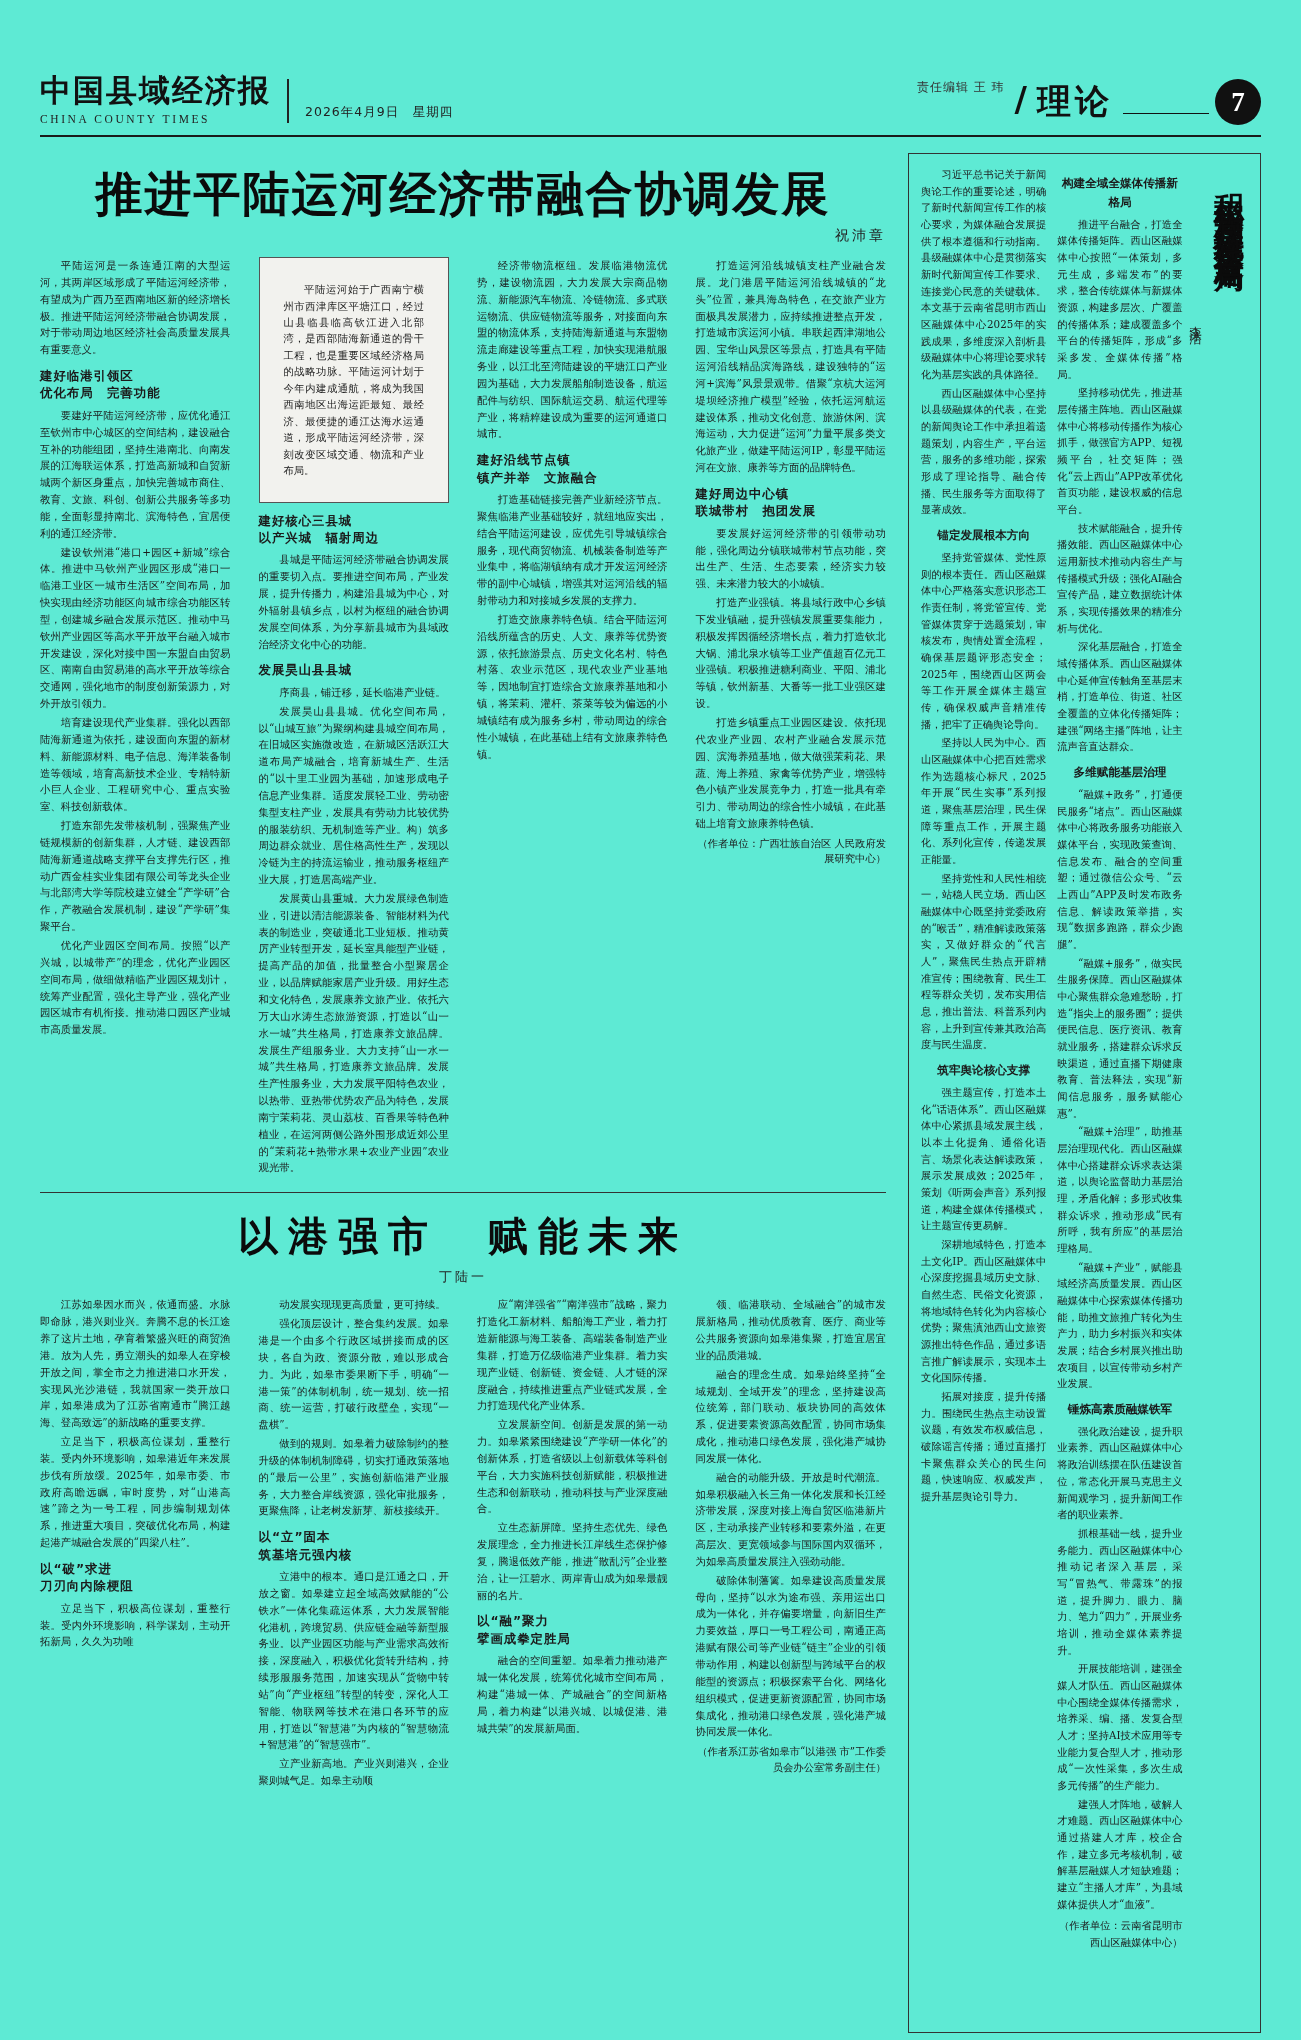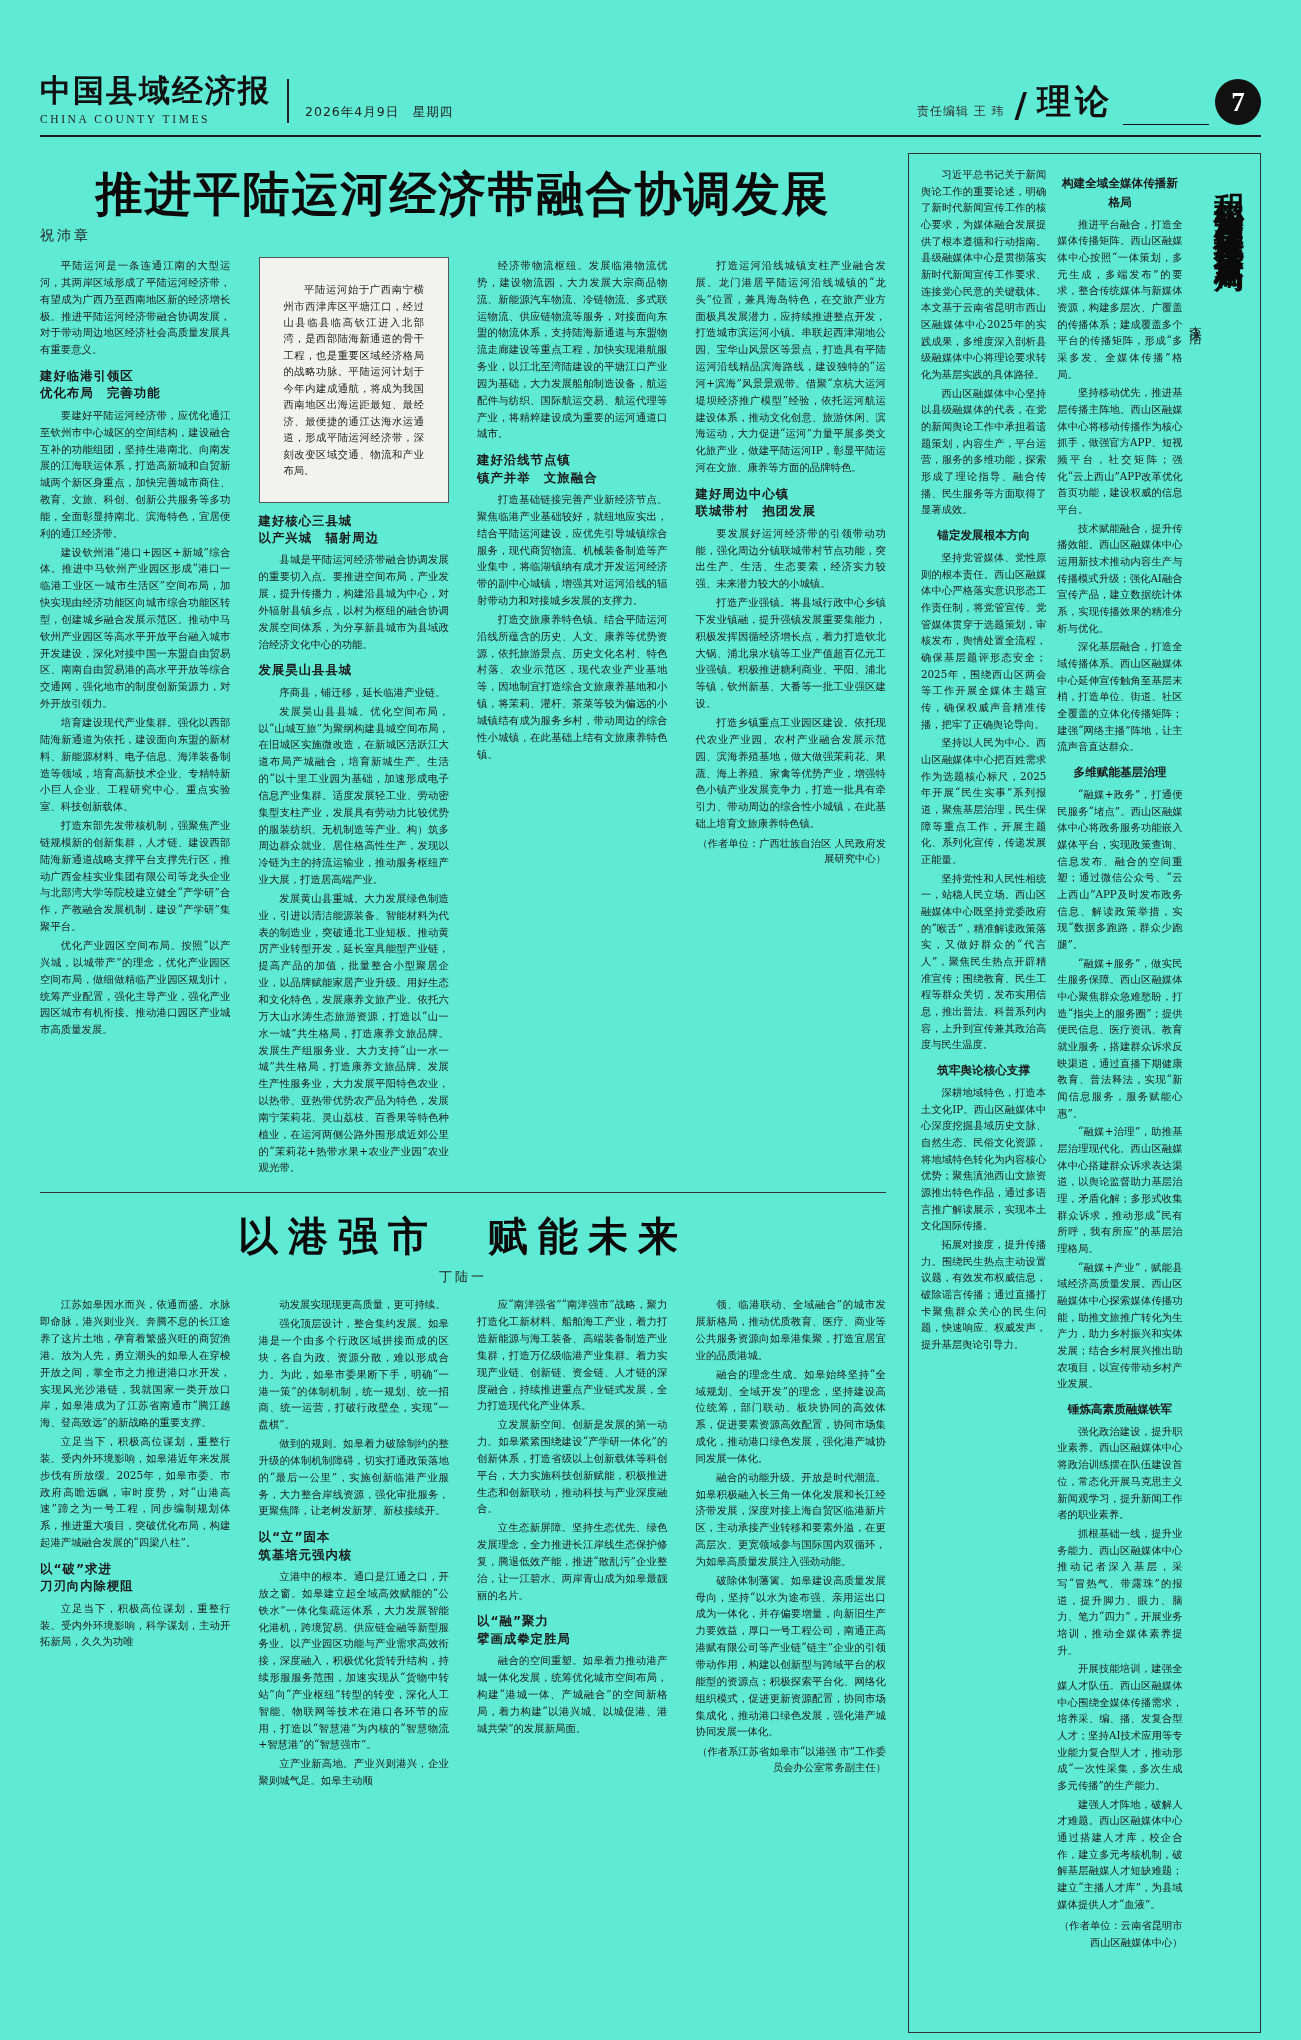--- a/index.html
+++ b/index.html
@@ -8,34 +8,34 @@
 
   
   .masthead{display:flex;align-items:flex-end;border-bottom:2px solid #1a1a1a;padding-bottom:10px;}
   .mast-left{display:flex;align-items:flex-end;}
   .mast-title{font-family:"DejaVu Serif","Liberation Serif",serif;font-weight:bold;font-size:31px;letter-spacing:2px;line-height:1;color:#111;}
   .mast-en{font-family:"Liberation Serif",serif;font-size:11.5px;letter-spacing:2.6px;color:#222;margin-top:7px;}
   .mast-rule{width:2px;background:#222;height:44px;margin:0 16px 2px 16px;}
   .mast-date{font-size:12.5px;color:#222;margin-bottom:4px;letter-spacing:1px;}
   .mast-mid{flex:1;}
   .mast-editor{font-size:12px;color:#333;margin-bottom:5px;letter-spacing:1px;}
-  .mast-right{display:flex;align-items:flex-end;gap:10px;}
+  .mast-right{display:flex;align-items:flex-start;gap:10px;}
   .section-name{font-family:"DejaVu Serif","Liberation Serif",serif;font-weight:bold;font-size:34px;letter-spacing:4px;color:#111;}
   .slash{font-size:34px;font-weight:bold;color:#111;}
   .page-num{width:46px;height:46px;border-radius:50%;background:#111;color:#fff;display:flex;align-items:center;justify-content:center;font-family:"Liberation Serif",serif;font-size:27px;font-weight:bold;}
   .mast-underline{border-bottom:1px solid #111;flex:0 0 86px;height:34px;margin-right:-4px;}
 
   
   .body-wrap{display:flex;margin-top:16px;height:1880px;}
   .left-zone{width:860px;padding-right:14px;box-sizing:border-box;}
   .right-zone{width:358px;border:1.5px solid #333;box-sizing:border-box;padding:12px 12px 10px 12px;margin-left:8px;display:flex;flex-direction:row-reverse;}
 
   
   .headline{font-family:"DejaVu Serif","Liberation Serif",serif;font-weight:bold;font-size:47px;letter-spacing:2px;text-align:center;color:#0b0b0b;margin:14px 0 6px 0;line-height:1.15;}
-  .byline{text-align:left;font-size:14px;color:#222;letter-spacing:3px;margin-bottom:12px;font-family:"DejaVu Serif",serif;}
+  .byline{text-align:right;font-size:14px;color:#222;letter-spacing:3px;margin-bottom:12px;font-family:"DejaVu Serif",serif;}
 
   
   .cols4{display:flex;gap:28px;}
   .col{width:202px;font-size:10.4px;line-height:1.62;text-align:justify;color:#1b1b1b;font-family:"DejaVu Serif","Liberation Serif",serif;}
   .col p{margin:0 0 2px 0;text-indent:2em;}
   .sub-h{font-weight:bold;font-size:12.4px;text-align:left;letter-spacing:1px;margin:9px 0 5px 0;text-indent:0;line-height:1.4;font-family:"DejaVu Sans","Liberation Sans",sans-serif;}
   .lead-box{border:1px solid #555;background:#f2f2ee;padding:7px 8px;font-size:10.3px;line-height:1.6;text-align:justify;margin-bottom:6px;color:#1b1b1b;}
   .lead-box p{text-indent:2em;margin:16px;}
 
   
@@ -180,20 +180,21 @@
       <div class="right-cols">
 
         <div class="rcol">
           <p>习近平总书记关于新闻舆论工作的重要论述，明确了新时代新闻宣传工作的核心要求，为媒体融合发展提供了根本遵循和行动指南。县级融媒体中心是贯彻落实新时代新闻宣传工作要求、连接党心民意的关键载体。本文基于云南省昆明市西山区融媒体中心2025年的实践成果，多维度深入剖析县级融媒体中心将理论要求转化为基层实践的具体路径。</p>
           <p>西山区融媒体中心坚持以县级融媒体的代表，在党的新闻舆论工作中承担着遗题策划，内容生产，平台运营，服务的多维功能，探索形成了理论指导、融合传播、民生服务等方面取得了显著成效。</p>
           <div class="r-sub-h">锚定发展根本方向</div>
           <p>坚持党管媒体、党性原则的根本责任。西山区融媒体中心严格落实意识形态工作责任制，将党管宣传、党管媒体贯穿于选题策划，审核发布，舆情处置全流程，确保基层题评形态安全；2025年，围绕西山区两会等工作开展全媒体主题宣传，确保权威声音精准传播，把牢了正确舆论导向。</p>
           <p>坚持以人民为中心。西山区融媒体中心把百姓需求作为选题核心标尺，2025年开展“民生实事”系列报道，聚焦基层治理，民生保障等重点工作，开展主题化、系列化宣传，传递发展正能量。</p>
           <p>坚持党性和人民性相统一，站稳人民立场。西山区融媒体中心既坚持党委政府的“喉舌”，精准解读政策落实，又做好群众的“代言人”，聚焦民生热点开辟精准宣传；围绕教育、民生工程等群众关切，发布实用信息，推出普法、科普系列内容，上升到宣传兼其政治高度与民生温度。</p>
           <div class="r-sub-h">筑牢舆论核心支撑</div>
+          <p>强主题宣传，打造本土化“话语体系”。西山区融媒体中心紧抓县域发展主线，以本土化提角、通俗化语言、场景化表达解读政策，展示发展成效；2025年，策划《听两会声音》系列报道，构建全媒体传播模式，让主题宣传更易解。</p>
           <p>深耕地域特色，打造本土文化IP。西山区融媒体中心深度挖掘县域历史文脉、自然生态、民俗文化资源，将地域特色转化为内容核心优势；聚焦滇池西山文旅资源推出特色作品，通过多语言推广解读展示，实现本土文化国际传播。</p>
           <p>拓展对接度，提升传播力。围绕民生热点主动设置议题，有效发布权威信息，破除谣言传播；通过直播打卡聚焦群众关心的民生问题，快速响应、权威发声，提升基层舆论引导力。</p>
         </div>
 
         <div class="rcol">
           <div class="r-sub-h">构建全域全媒体传播新格局</div>
           <p>推进平台融合，打造全媒体传播矩阵。西山区融媒体中心按照“一体策划，多元生成，多端发布”的要求，整合传统媒体与新媒体资源，构建多层次、广覆盖的传播体系；建成覆盖多个平台的传播矩阵，形成“多采多发、全媒体传播”格局。</p>
           <p>坚持移动优先，推进基层传播主阵地。西山区融媒体中心将移动传播作为核心抓手，做强官方APP、短视频平台，社交矩阵；强化“云上西山”APP改革优化首页功能，建设权威的信息平台。</p>
           <p>技术赋能融合，提升传播效能。西山区融媒体中心运用新技术推动内容生产与传播模式升级；强化AI融合宣传产品，建立数据统计体系，实现传播效果的精准分析与优化。</p>
           <p>深化基层融合，打造全域传播体系。西山区融媒体中心延伸宣传触角至基层末梢，打造单位、街道、社区全覆盖的立体化传播矩阵；建强“网络主播”阵地，让主流声音直达群众。</p>

